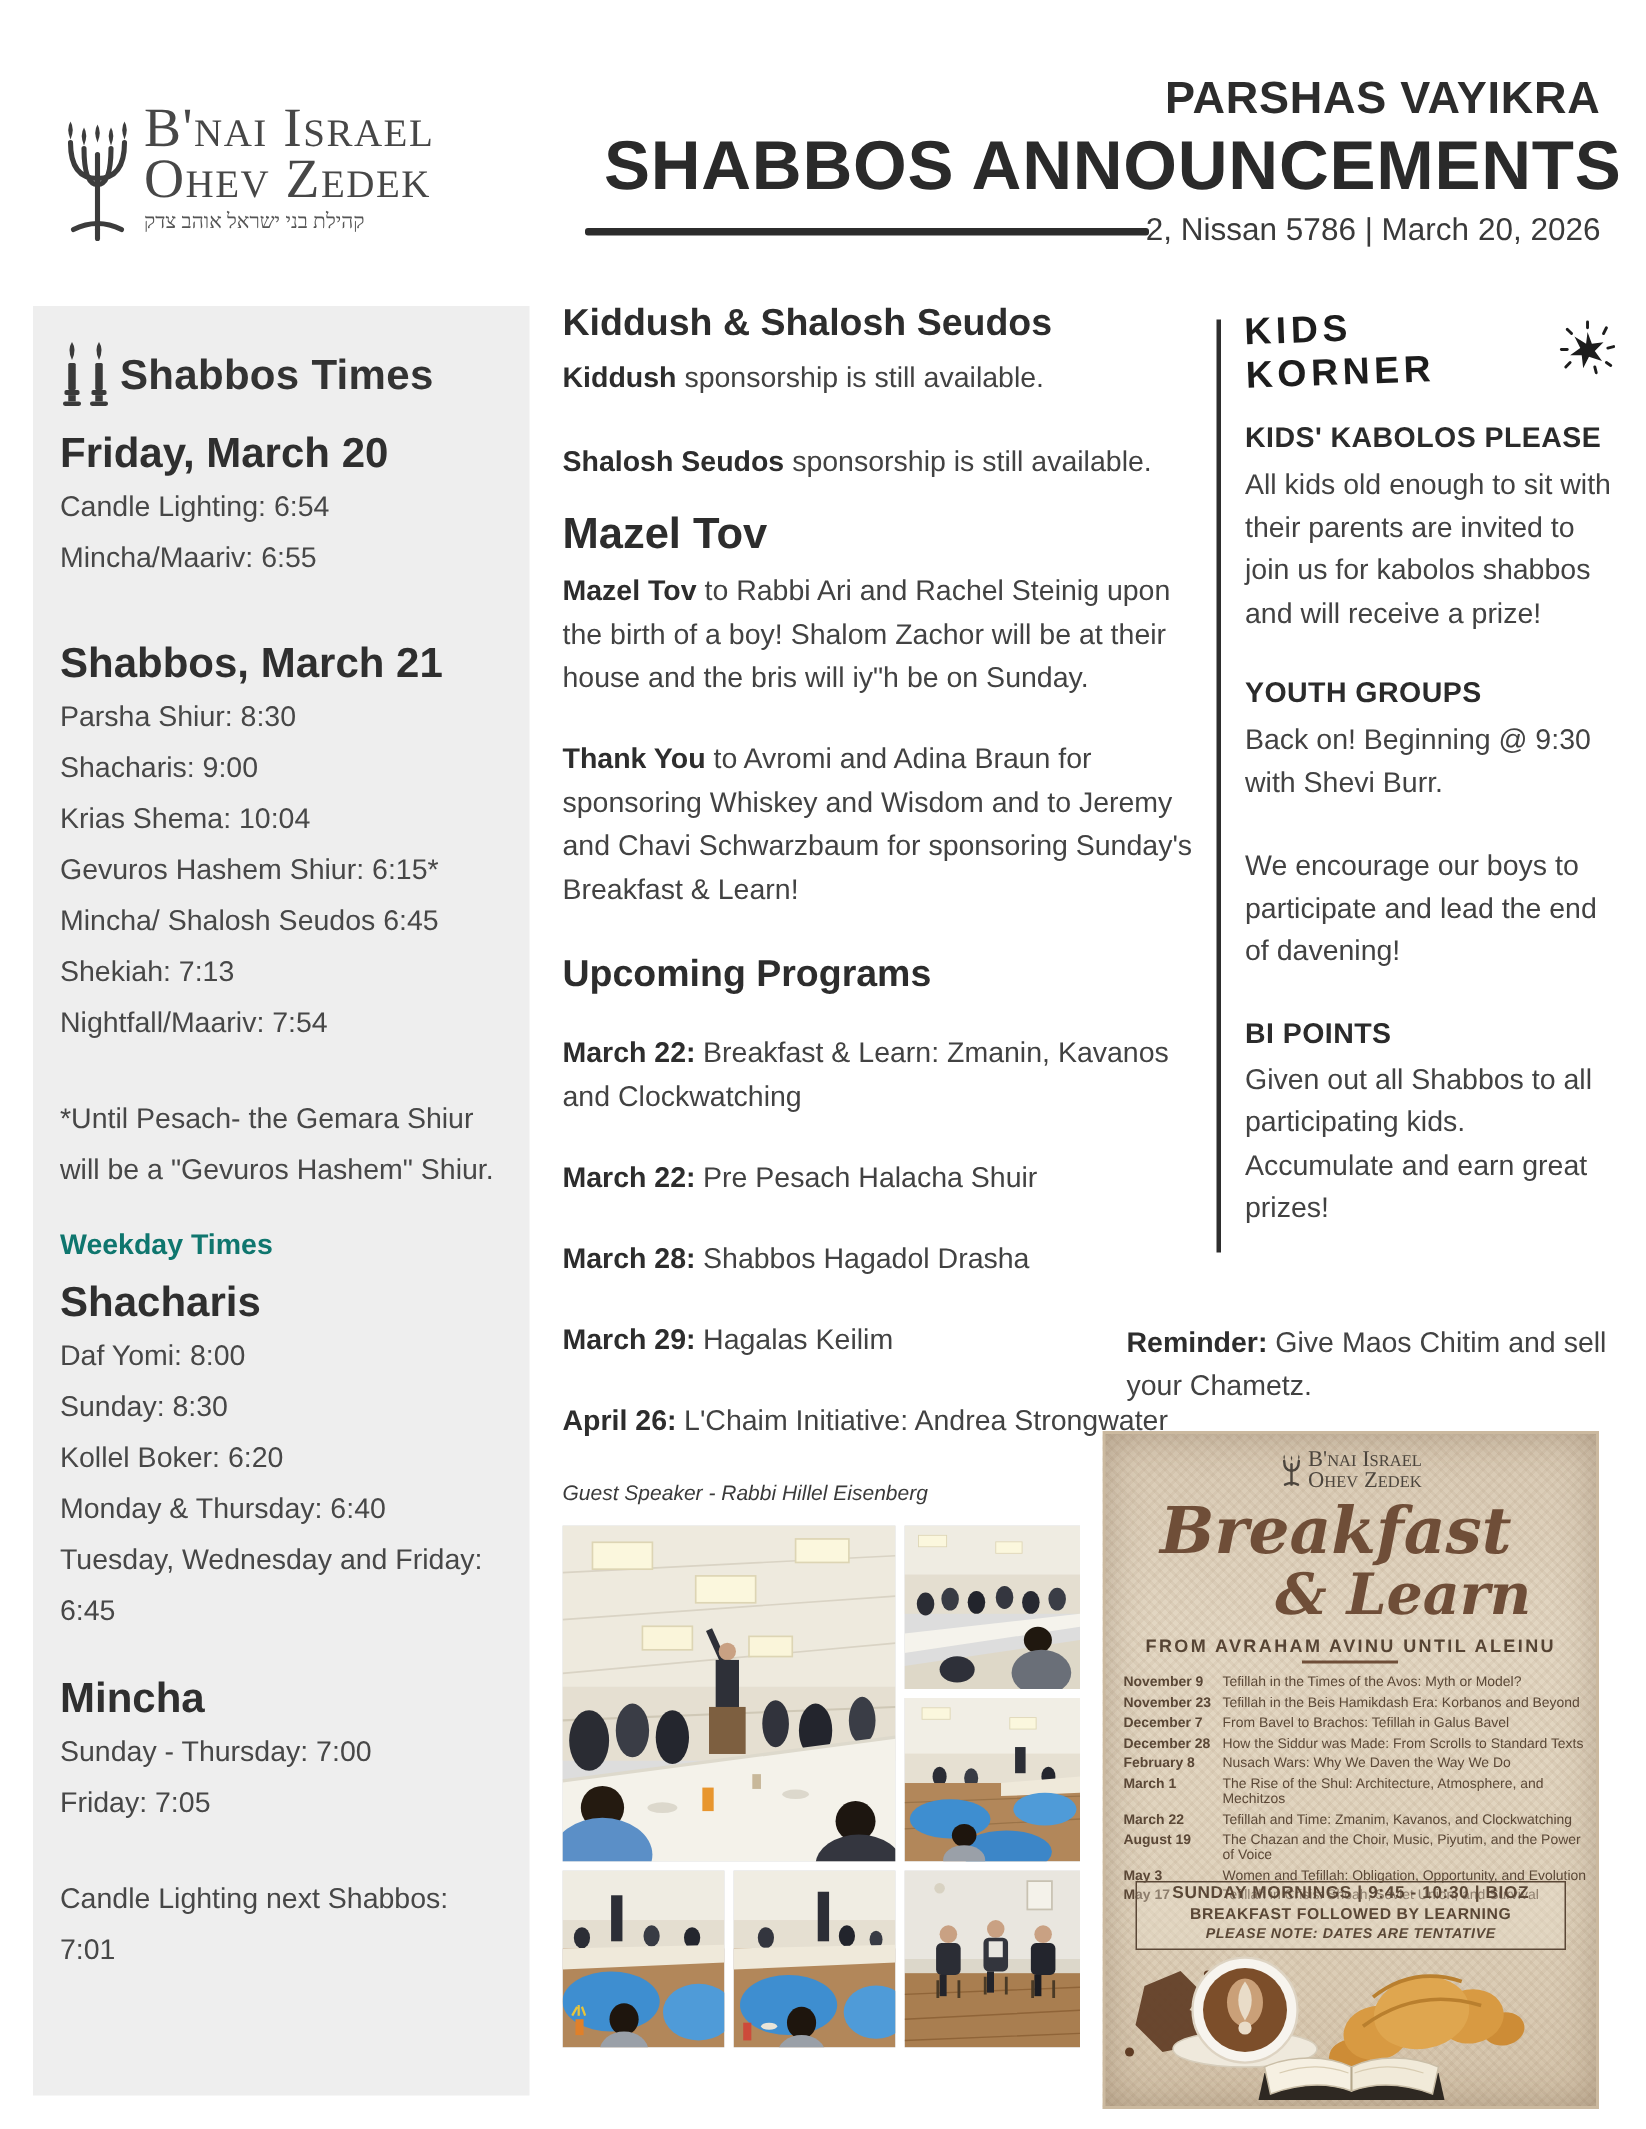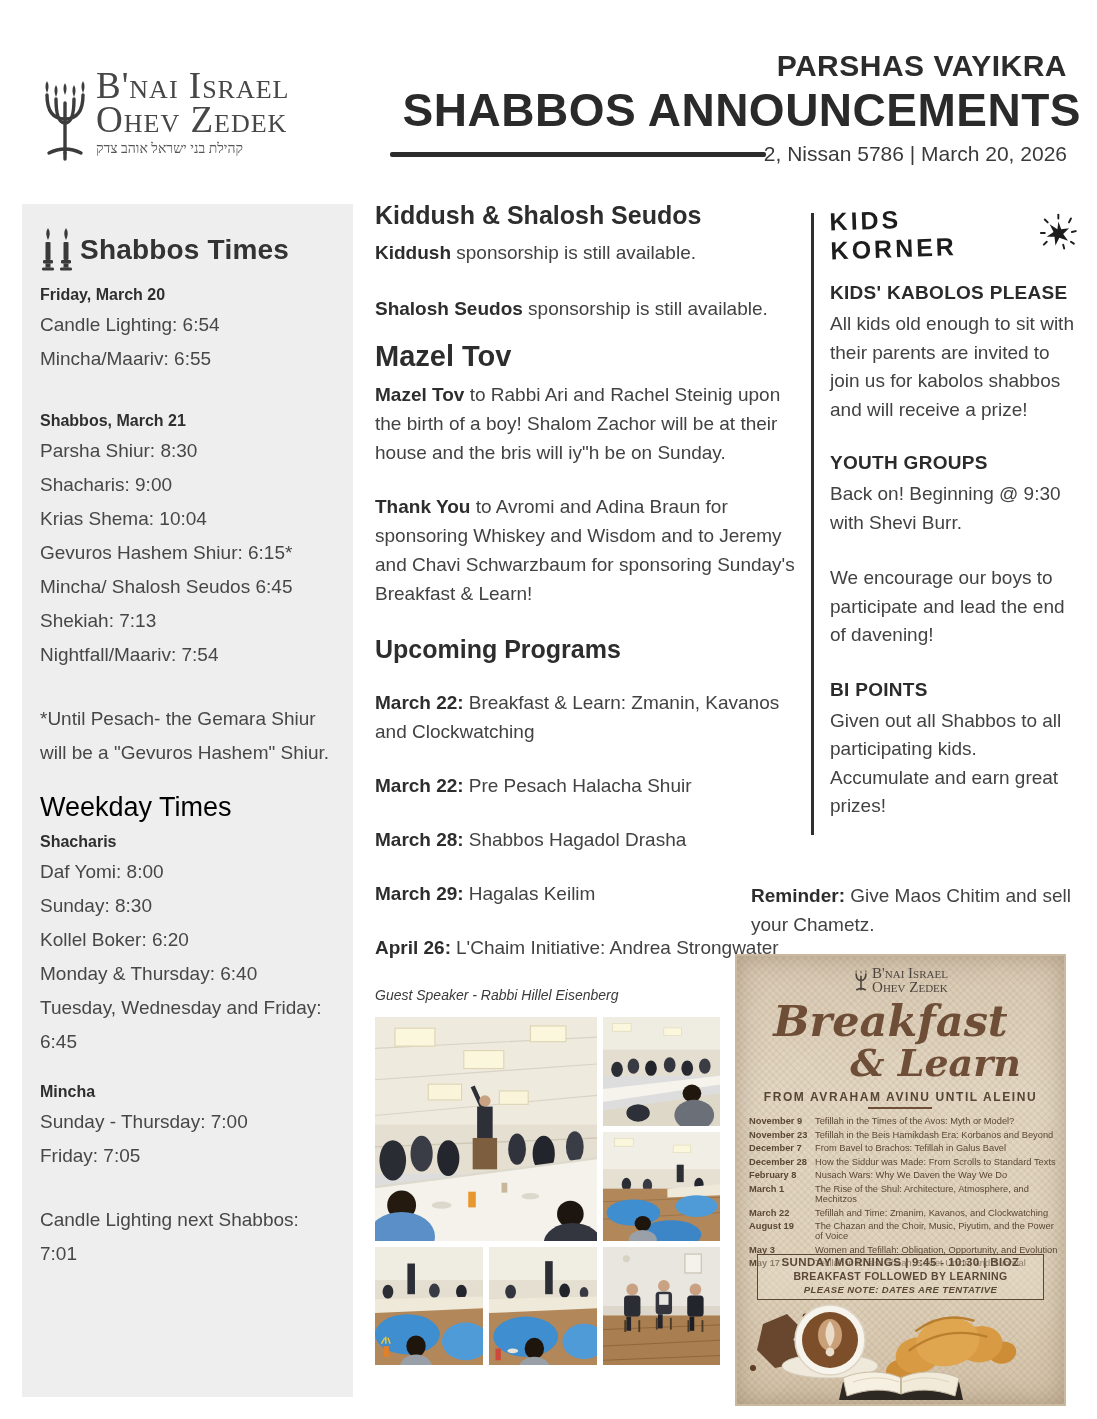--- a/index.html
+++ b/index.html
@@ -16,25 +16,25 @@
   .logo-hebrew { font-size:14px; text-align:left; margin-top:4px; color:#555; }
   .parsha { position:absolute; right:30px; top:48px; font-size:30px; font-weight:700; color:#2c2c2c; letter-spacing:.5px; }
   .main-title { position:absolute; right:16px; top:82px; font-size:46px; font-weight:800; color:#2a2a2a; letter-spacing:.5px; white-space:nowrap; }
   .header-rule { position:absolute; left:390px; top:151px; width:376px; height:5px; background:#2c2c2c; border-radius:2px; }
   .date-line { position:absolute; right:30px; top:141px; font-size:21px; color:#3a3a3a; }
 
   
   .sidebar { position:absolute; left:22px; top:203px; width:331px; height:1193px; background:#eeeeee; padding:24px 18px; }
   .side-title-row { display:flex; align-items:center; margin-bottom:14px; }
   .side-title { font-size:28px; font-weight:800; color:#333; letter-spacing:.2px; }
-  .side-head { font-size:16px; font-weight:700; color:#2f2f2f; margin:6px 0 4px; }
+  .side-head { font-size:28px; font-weight:700; color:#2f2f2f; margin:6px 0 4px; }
   .side-item, .side-note, .side-plain { font-size:19px; line-height:34px; color:#474747; }
   .side-gap { height:30px; }
   .side-note { line-height:34px; }
-  .wk-title { font-size:27px; font-weight:400; color:#000000; margin:22px 0 10px; }
+  .wk-title { font-size:19px; font-weight:700; color:#0f766e; margin:22px 0 10px; }
 
   
   .mid { position:absolute; left:375px; top:200px; width:420px; }
   .h2 { font-size:25px; font-weight:800; color:#2d2d2d; }
   .h2-mazel { font-size:29px; font-weight:800; color:#2d2d2d; }
   .mid p { font-size:19px; line-height:29px; color:#424242; }
   .b { font-weight:700; color:#2d2d2d; }
   .k-title { margin-bottom:8px; }
   .p1 { margin-bottom:27px; }
   .p2 { margin-bottom:17px; }

